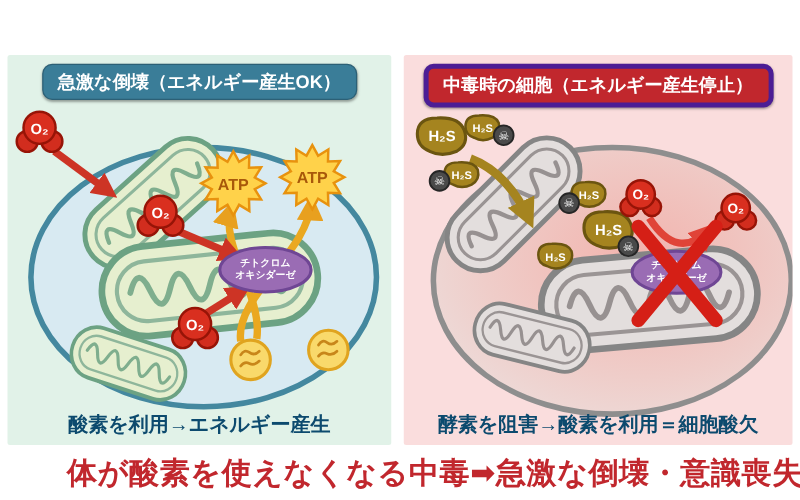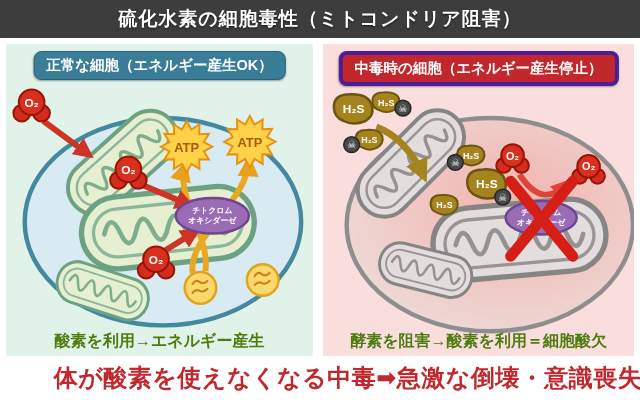--- a/index.html
+++ b/index.html
@@ -21,39 +21,36 @@
   .panel svg{position:absolute;left:0;top:0;}
   .badge{
     position:absolute;top:7px;left:50%;transform:translateX(-50%);
     padding:4px 12px;border-radius:8px;color:#fff;font-size:14.5px;font-weight:bold;
     white-space:nowrap;box-shadow:0 1px 2px rgba(0,0,0,.35);z-index:3;
   }
   .badge.normal{background:#3a7d98;border:1px solid #2c6076;}
   .badge.toxic{background:#c1272d;border:4px solid #4c1d95;}
   .caption{
     position:absolute;bottom:2px;left:0;width:100%;height:26px;line-height:26px;
-    text-align:center;font-size:16px;font-weight:bold;color:#4d7c0f;white-space:nowrap;z-index:3;
+    text-align:center;font-size:16px;font-weight:bold;color:#0c4a6e;white-space:nowrap;z-index:3;
   }
   .footer{
     position:absolute;left:0;top:356px;width:640px;height:44px;
     display:flex;align-items:center;justify-content:center;margin-left:28px;
   }
   .footer .footer-text{
     color:#c1272d;font-size:24px;font-weight:bold;white-space:nowrap;letter-spacing:0.5px;
   }
   svg text{font-family:"Liberation Sans","DejaVu Sans",sans-serif;font-weight:bold;}
 </style>
 </head>
 <body>
 
 <div class="stage">
 
-  <div class="title-bar">
-    <div class="title">硫化水素の細胞毒性（ミトコンドリア阻害）</div>
-  </div>
 
   <div class="panel left">
     <svg width="307" height="312" viewBox="0 0 307 316">
       <defs>
         <marker id="mGold" viewBox="0 0 10 10" refX="7" refY="5" markerWidth="3.6" markerHeight="3.6" orient="auto">
             <path d="M0,0 L10,5 L0,10 z" fill="#e8a01f"></path>
           </marker>
         <marker id="mRed" viewBox="0 0 10 10" refX="7" refY="5" markerWidth="3.4" markerHeight="3.4" orient="auto">
             <path d="M0,0 L10,5 L0,10 z" fill="#cd3425"></path>
           </marker>
@@ -100,21 +97,21 @@
 
       <g>
         <ellipse cx="207" cy="174" rx="37" ry="18" fill="#9a6cb4" stroke="#6f4694" stroke-width="2.5"></ellipse>
         <text x="207" y="171" font-size="8" fill="#ffffff" text-anchor="middle">チトクロム</text>
         <text x="207" y="181" font-size="8" fill="#ffffff" text-anchor="middle">オキシダーゼ</text>
       </g>
 
       <use href="#nutrient" transform="translate(195,247)"></use>
       <use href="#nutrient" transform="translate(258,239)"></use>
     </svg>
-    <div class="badge normal">正常な細胞（エネルギー産生OK）</div>
+    <div class="badge normal">急激な倒壊（エネルギー産生OK）</div>
     <div class="caption">酸素を利用→エネルギー産生</div>
   </div>
 
   <div class="panel right">
     <svg width="311" height="312" viewBox="0 0 311 316">
       <defs>
         <radialGradient id="cellGradR" cx="0.58" cy="0.42" r="0.8">
           <stop offset="0" stop-color="#f2b3ad"></stop>
           <stop offset="0.55" stop-color="#efcdc9"></stop>
           <stop offset="1" stop-color="#ece4e3"></stop>

